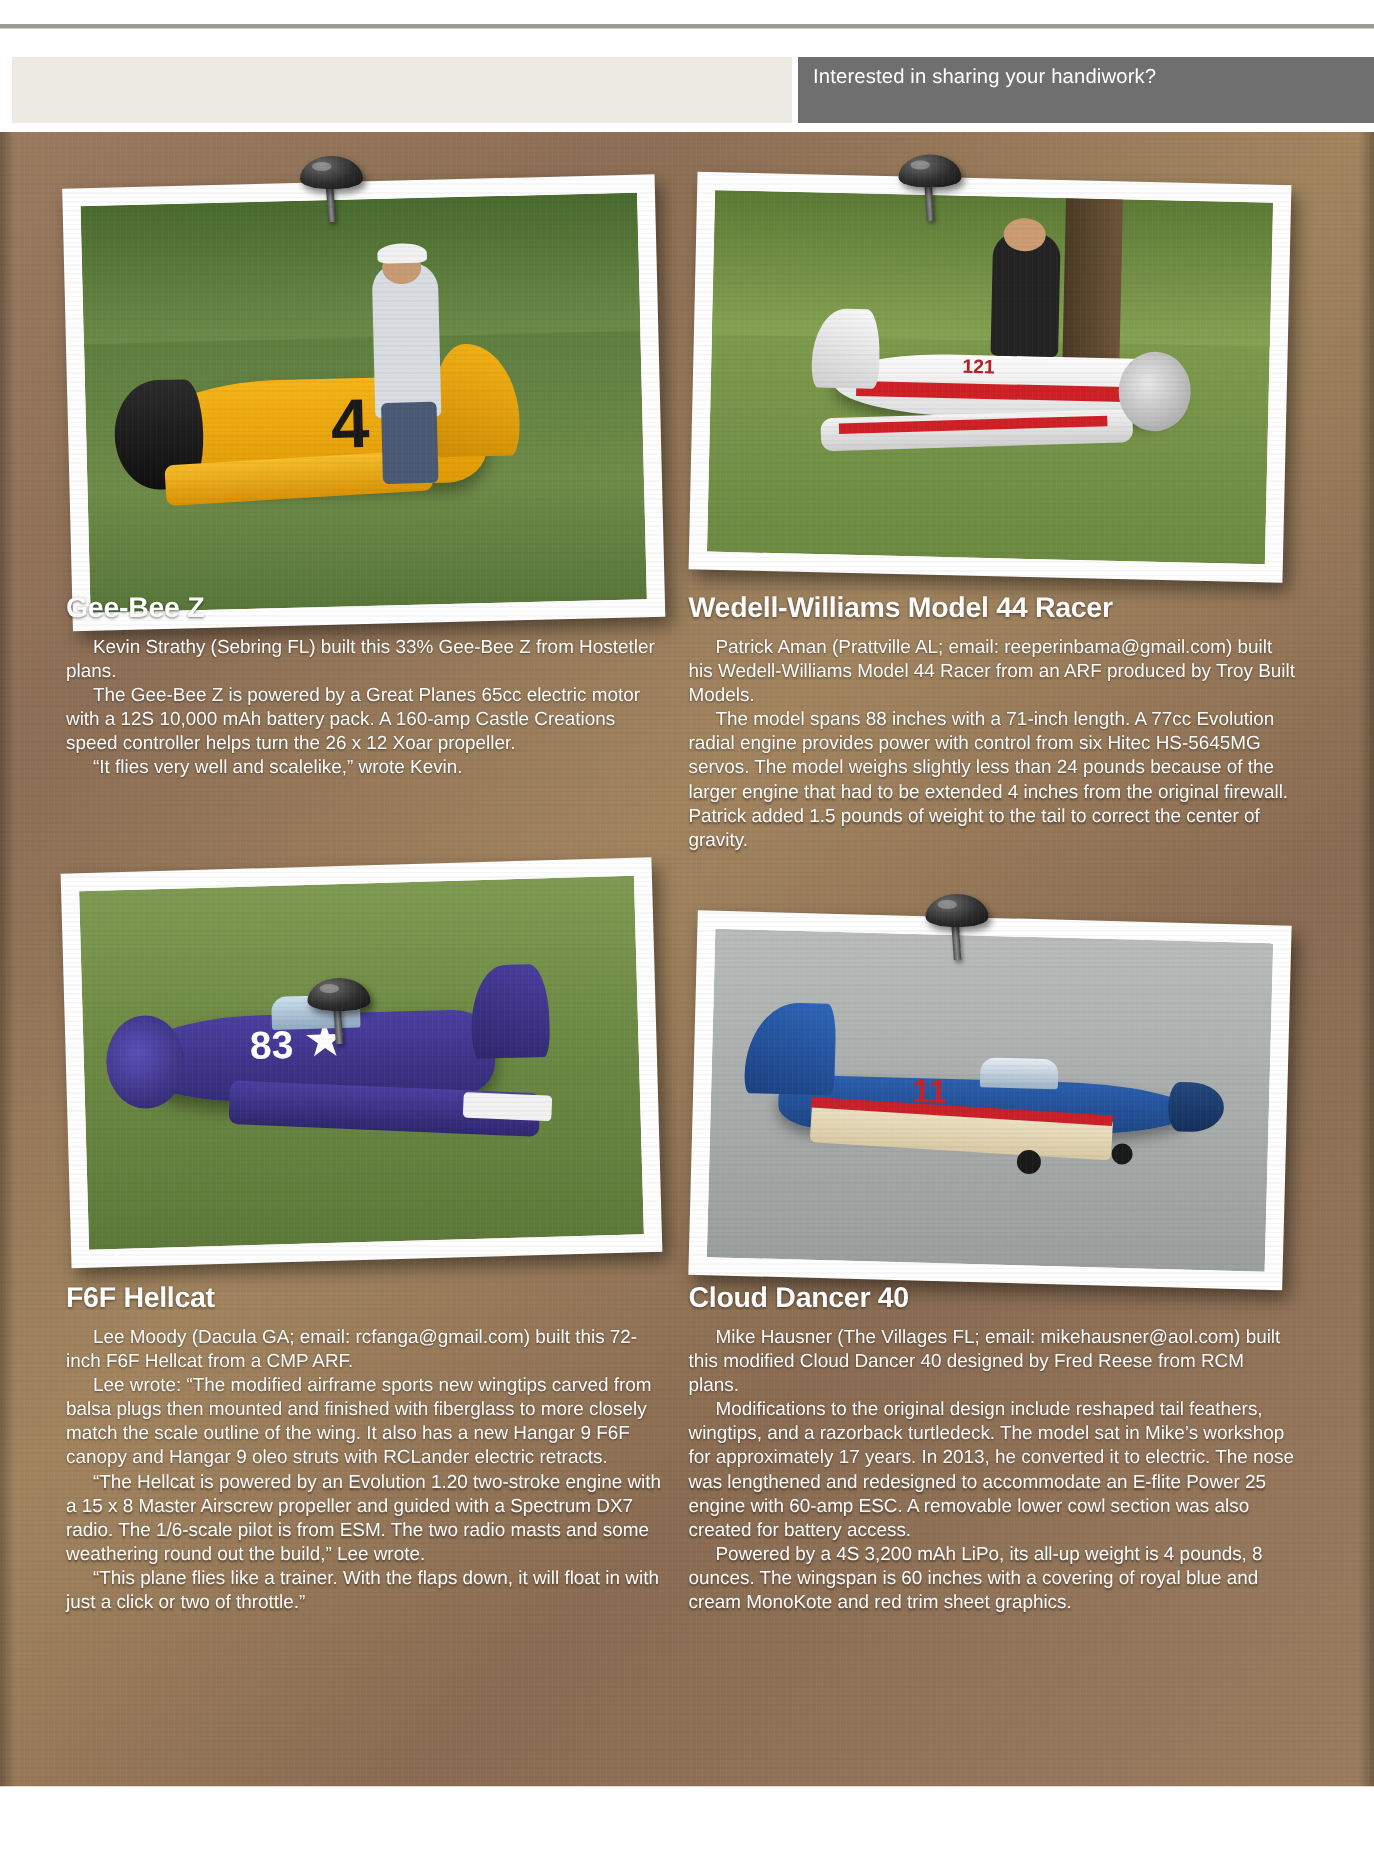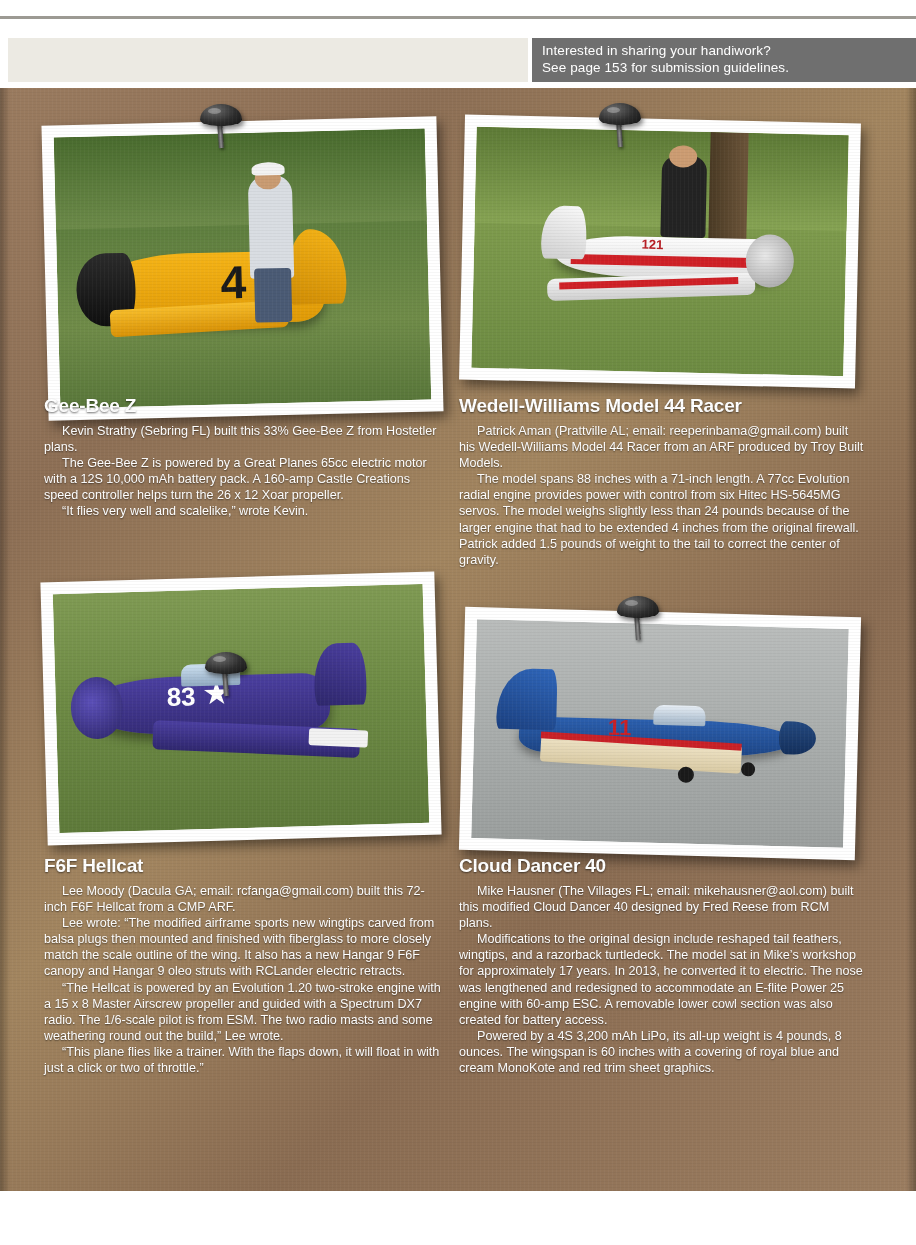--- a/index.html
+++ b/index.html
@@ -111,21 +111,20 @@
   .sky{position:absolute;left:0;top:0;width:100%;height:100%;}
 </style>
 </head>
 <body>
 
 <div class="top-strip">
   <div class="top-rule"></div>
   <div class="top-left-box"></div>
   <div class="top-right-box">
     <div>Interested in sharing your handiwork?</div>
-    <div>See page 153 for submission guidelines.</div>
   </div>
 </div>
 
 <div class="board">
   <div class="board-edge-l"></div>
   <div class="board-edge-r"></div>
 
   <div class="photo" style="left:45px;top:33px;width:395px;height:295px;transform:rotate(-1.4deg);">
     <div class="inner">
       <div class="sky" style="background:linear-gradient(180deg,#6d8a4a 0%,#5f7f3f 35%,#6f8b48 70%,#59773a 100%);"></div>

